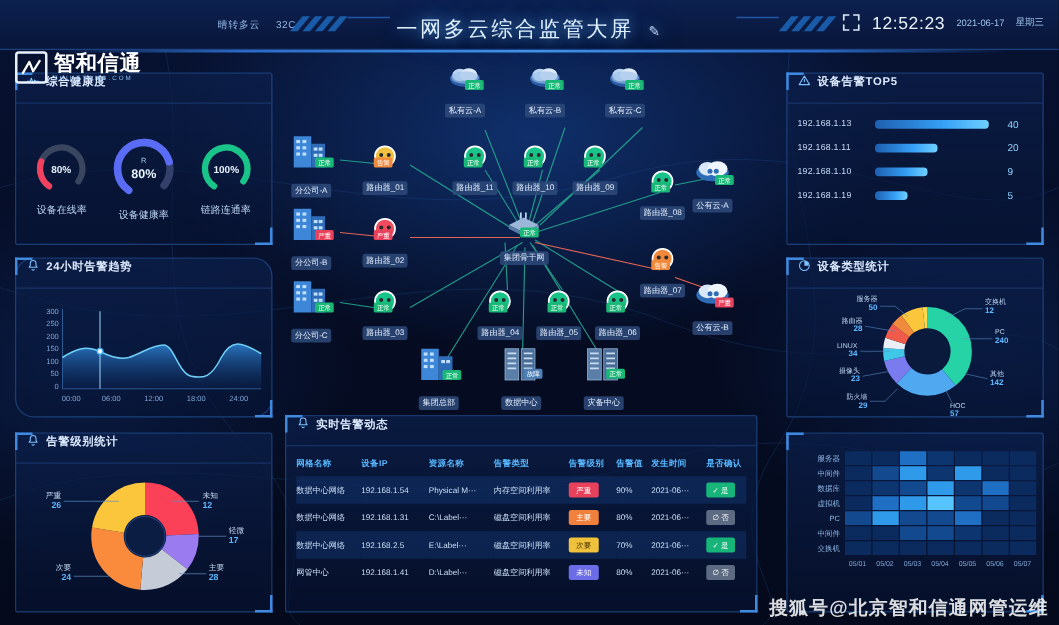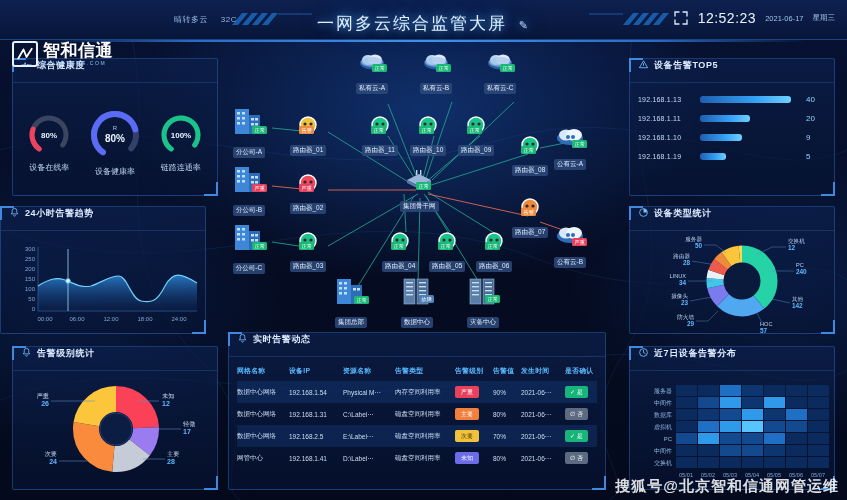--- a/index.html
+++ b/index.html
@@ -257,21 +257,21 @@
           <circle cx="25" cy="25" r="17" fill="none" stroke="#19c48a" stroke-width="5" stroke-dasharray="80 107" stroke-linecap="round" transform="rotate(125 25 25)"></circle>
           <text class="gauge-val-s" x="25" y="28" text-anchor="middle">100%</text>
         </svg>
         <span class="gauge-label">链路连通率</span>
       </div>
 
     </div>
   </div>
 </div>
 
-<div class="panel" style="left:0; top:206px; width:206px; height:128px;">
+<div class="panel" style="left:12px; top:206px; width:206px; height:128px;border-radius:15px;">
   <div class="panel-head">
     <svg class="p-icon" viewBox="0 0 24 24">
       <path d="M12 3a5 5 0 0 0-5 5v4l-2 3h14l-2-3V8a5 5 0 0 0-5-5z M10 18a2 2 0 0 0 4 0" stroke="#7fc0ff" stroke-width="1.8" fill="none" stroke-linejoin="round"></path>
     </svg>
     <span class="panel-title">24小时告警趋势</span>
   </div>
   <div class="panel-body">
     <svg width="206" height="106" viewBox="0 0 206 106">
       <defs>
         <linearGradient id="areaGrad" x1="0" y1="0" x2="0" y2="1">
@@ -859,27 +859,20 @@
         <text x="64" y="88" text-anchor="end" font-size="5.6" fill="#b9d2ee">防火墙</text>
         <text x="64" y="95" text-anchor="end" font-size="6.4" fill="#5fb8ff" font-weight="bold">29</text>
         <text x="130" y="95" font-size="5.6" fill="#b9d2ee">HOC</text>
         <text x="130" y="102" font-size="6.4" fill="#5fb8ff" font-weight="bold">57</text>
       </g>
     </svg>
   </div>
 </div>
 
 <div class="panel" style="left:629px; top:346px; width:206px; height:144px;">
-  <div class="panel-head">
-    <svg class="p-icon" viewBox="0 0 24 24">
-      <circle cx="12" cy="12" r="8.5" stroke="#7fc0ff" stroke-width="1.8" fill="none"></circle>
-      <path d="M12 7 v5 l3.5 2" stroke="#7fc0ff" stroke-width="1.8" fill="none" stroke-linecap="round"></path>
-    </svg>
-    <span class="panel-title">近7日设备告警分布</span>
-  </div>
   <div class="panel-body">
     <svg width="206" height="122" viewBox="0 0 206 122">
       <g>
         <text class="hm-row-lab" x="42" y="22" text-anchor="end">服务器</text>
         <text class="hm-row-lab" x="42" y="34" text-anchor="end">中间件</text>
         <text class="hm-row-lab" x="42" y="46" text-anchor="end">数据库</text>
         <text class="hm-row-lab" x="42" y="58" text-anchor="end">虚拟机</text>
         <text class="hm-row-lab" x="42" y="70" text-anchor="end">PC</text>
         <text class="hm-row-lab" x="42" y="82" text-anchor="end">中间件</text>
         <text class="hm-row-lab" x="42" y="94" text-anchor="end">交换机</text>

